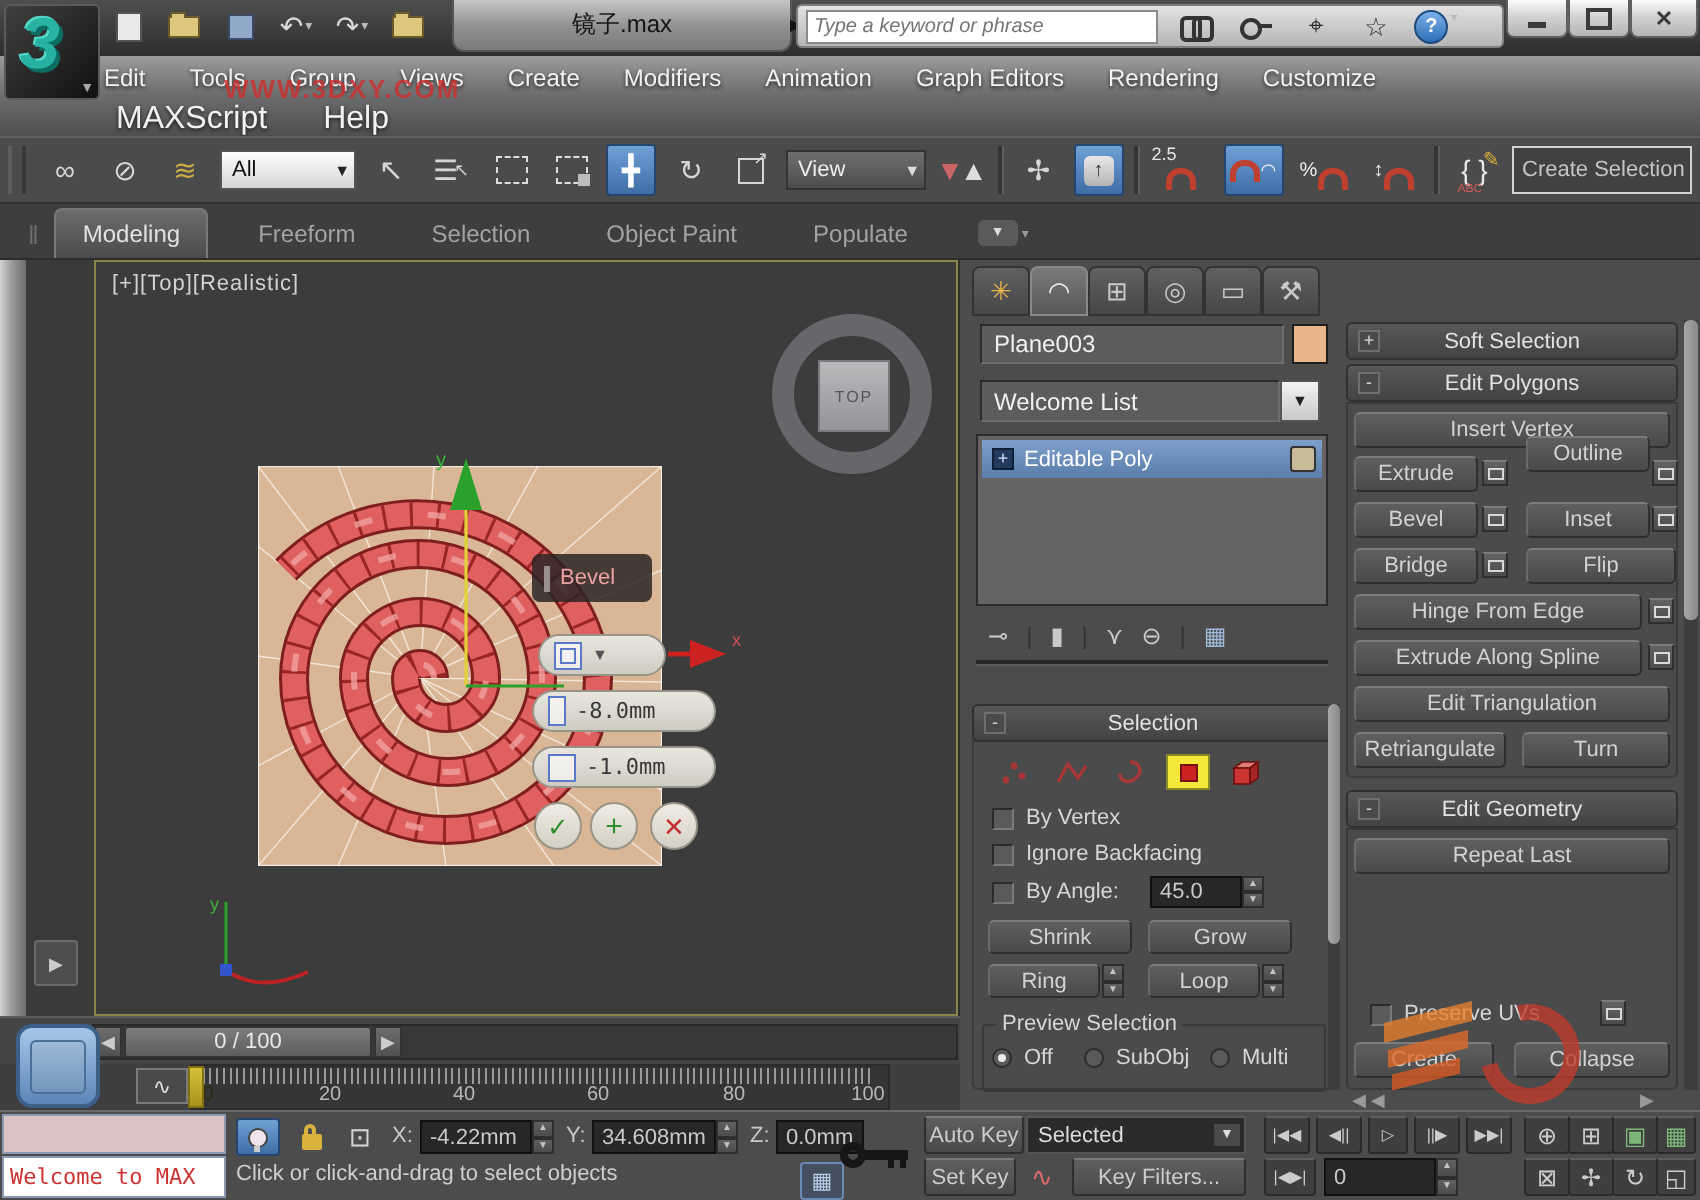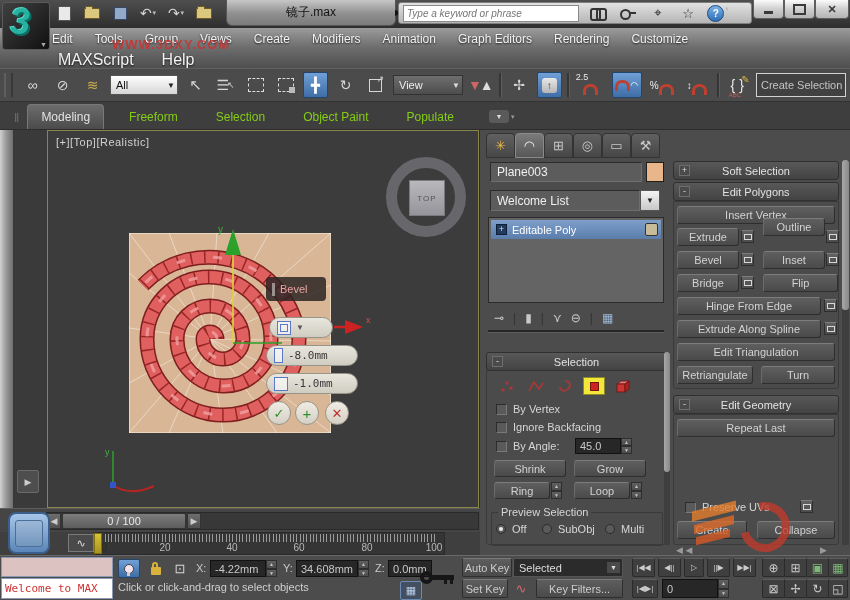--- a/index.html
+++ b/index.html
@@ -70,21 +70,21 @@
   .mag{width:9px;height:8px;border:3px solid #c04030;border-bottom:none;border-radius:7px 7px 0 0;display:inline-block}
   .snaplbl{position:absolute;left:1px;top:0;font-size:9px;color:#e8e8e8}
   .dashbox{width:14px;height:12px;border:1px dashed #ddd}
   .createsel{margin-left:auto;width:84px;height:22px;border:1px solid #d2d2d2;color:#c4c4c4;font-size:11px;
     display:flex;align-items:center;padding-left:4px;white-space:nowrap;overflow:hidden;background:rgba(0,0,0,.12)}
 
   
   #ribbon{position:absolute;left:0;top:102px;width:850px;height:28px;background:#3e3e3e;border-bottom:1px solid #2c2c2c;
     display:flex;align-items:flex-end;padding-left:14px;box-sizing:border-box}
   .rgrip{color:#6e6e6e;font-size:13px;margin:0 8px 4px 0}
-  .rtab{padding:5px 13px 5px;color:#84cc16;font-size:12px;margin-right:12px}
+  .rtab{padding:5px 13px 5px;color:#a3a3a3;font-size:12px;margin-right:12px}
   .rtab.active{background:linear-gradient(#6c6c6c,#4b4b4b);color:#e2e2e2;border:1px solid #787878;border-bottom:none;
     border-radius:4px 4px 0 0}
   .rdd{width:20px;height:13px;background:#5a5a5a;border-radius:3px;color:#ddd;font-size:7px;display:flex;
     align-items:center;justify-content:center;margin:0 2px 6px 10px}
 
   
   #work{position:absolute;left:0;top:130px;width:850px;height:425px;background:#3a3a3a}
   .gutter{position:absolute;left:0;top:0;width:13px;height:425px;
     background:linear-gradient(90deg,#d2d2d2,#9b9b9b 45%,#6e6e6e);border-right:1px solid #3a3a3a}
   .expandbtn{position:absolute;left:17px;top:340px;width:20px;height:21px;background:#4e4e4e;border:1px solid #6b6b6b;

